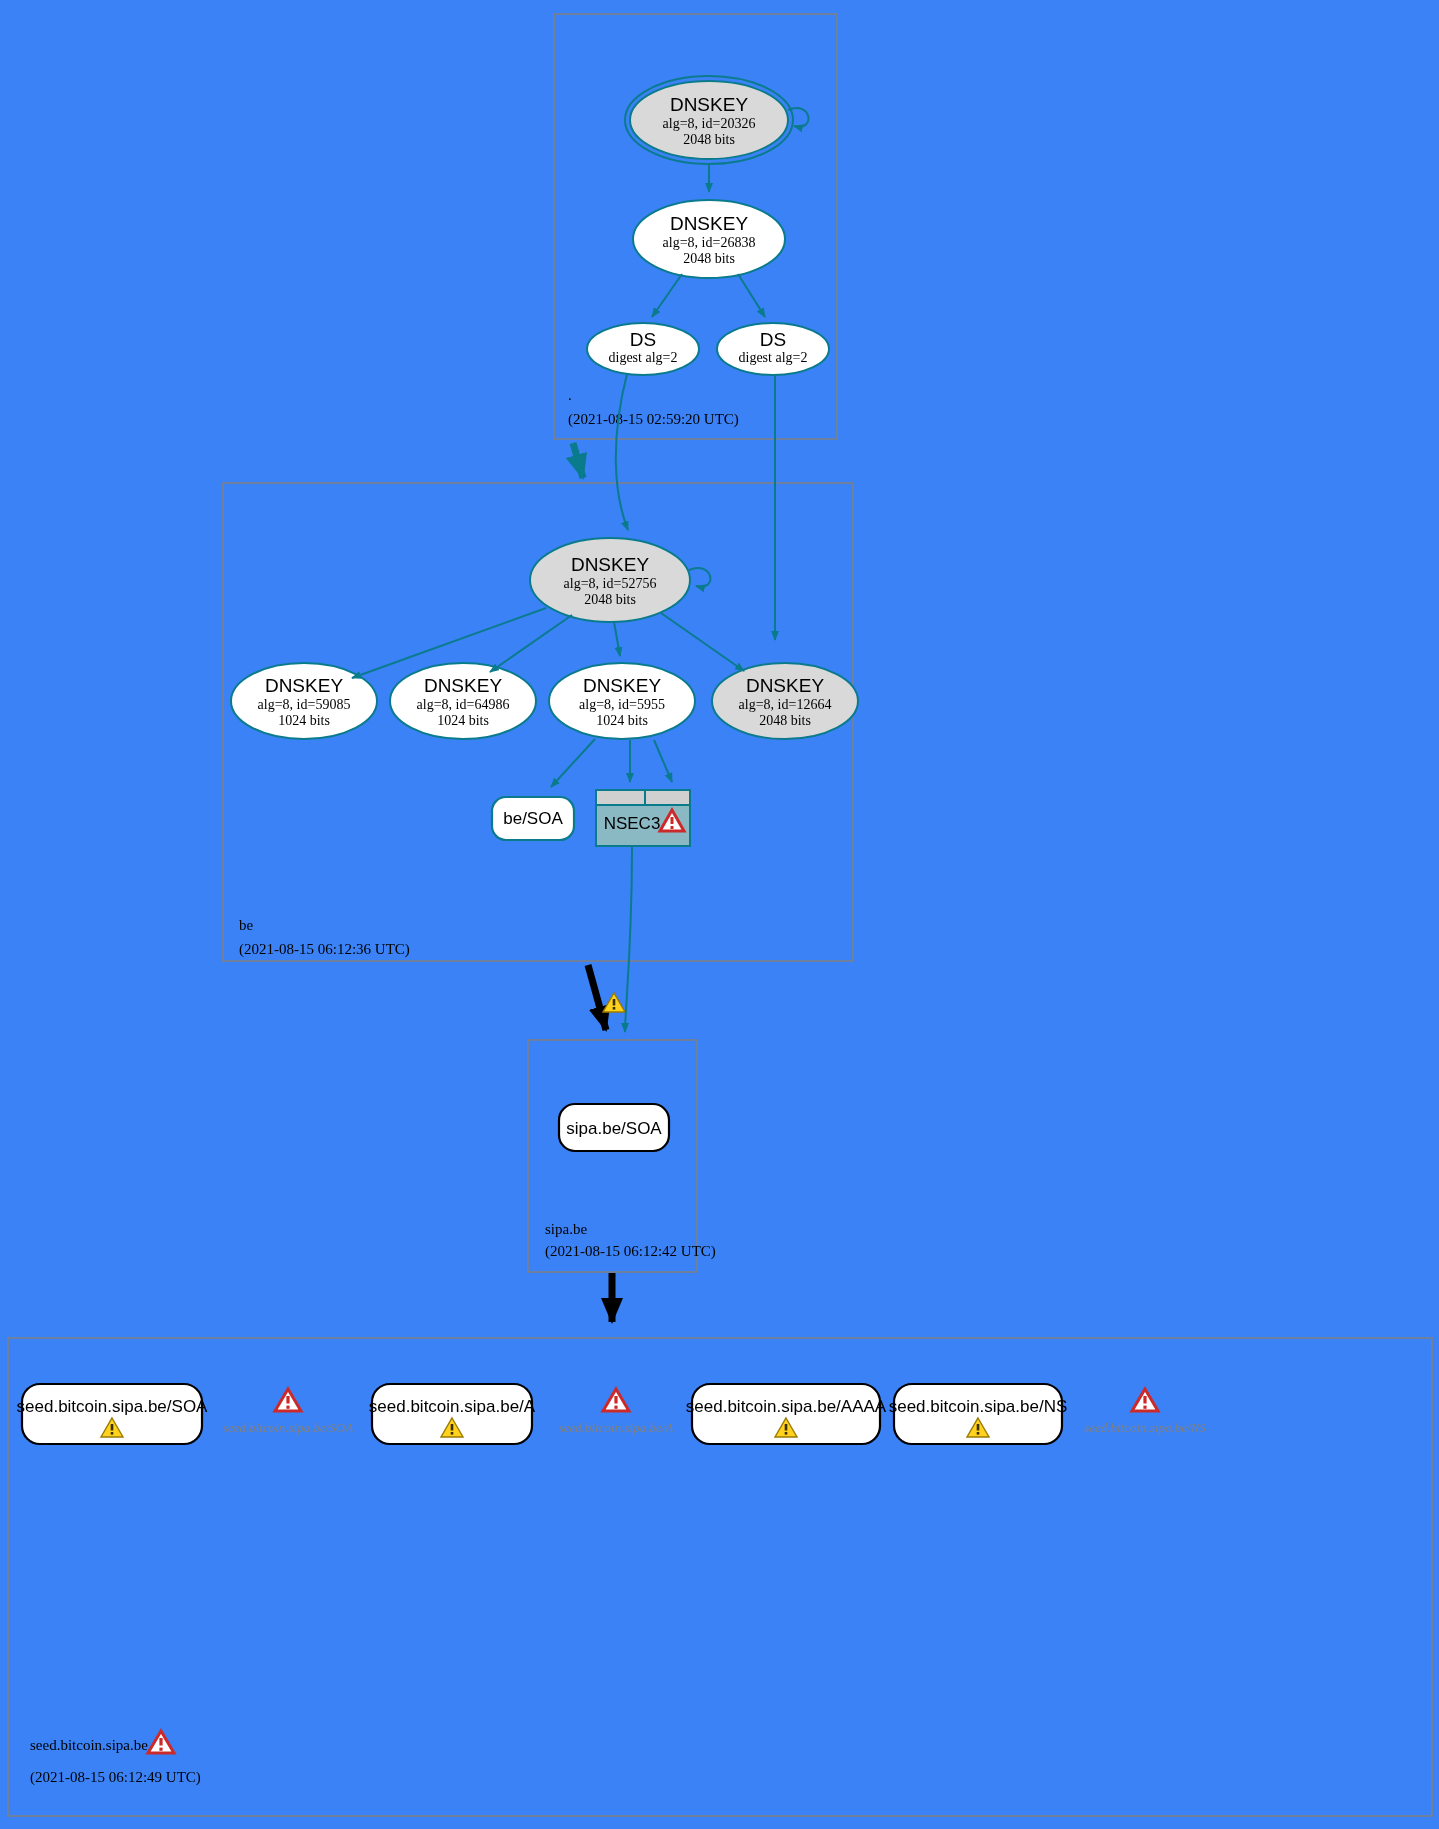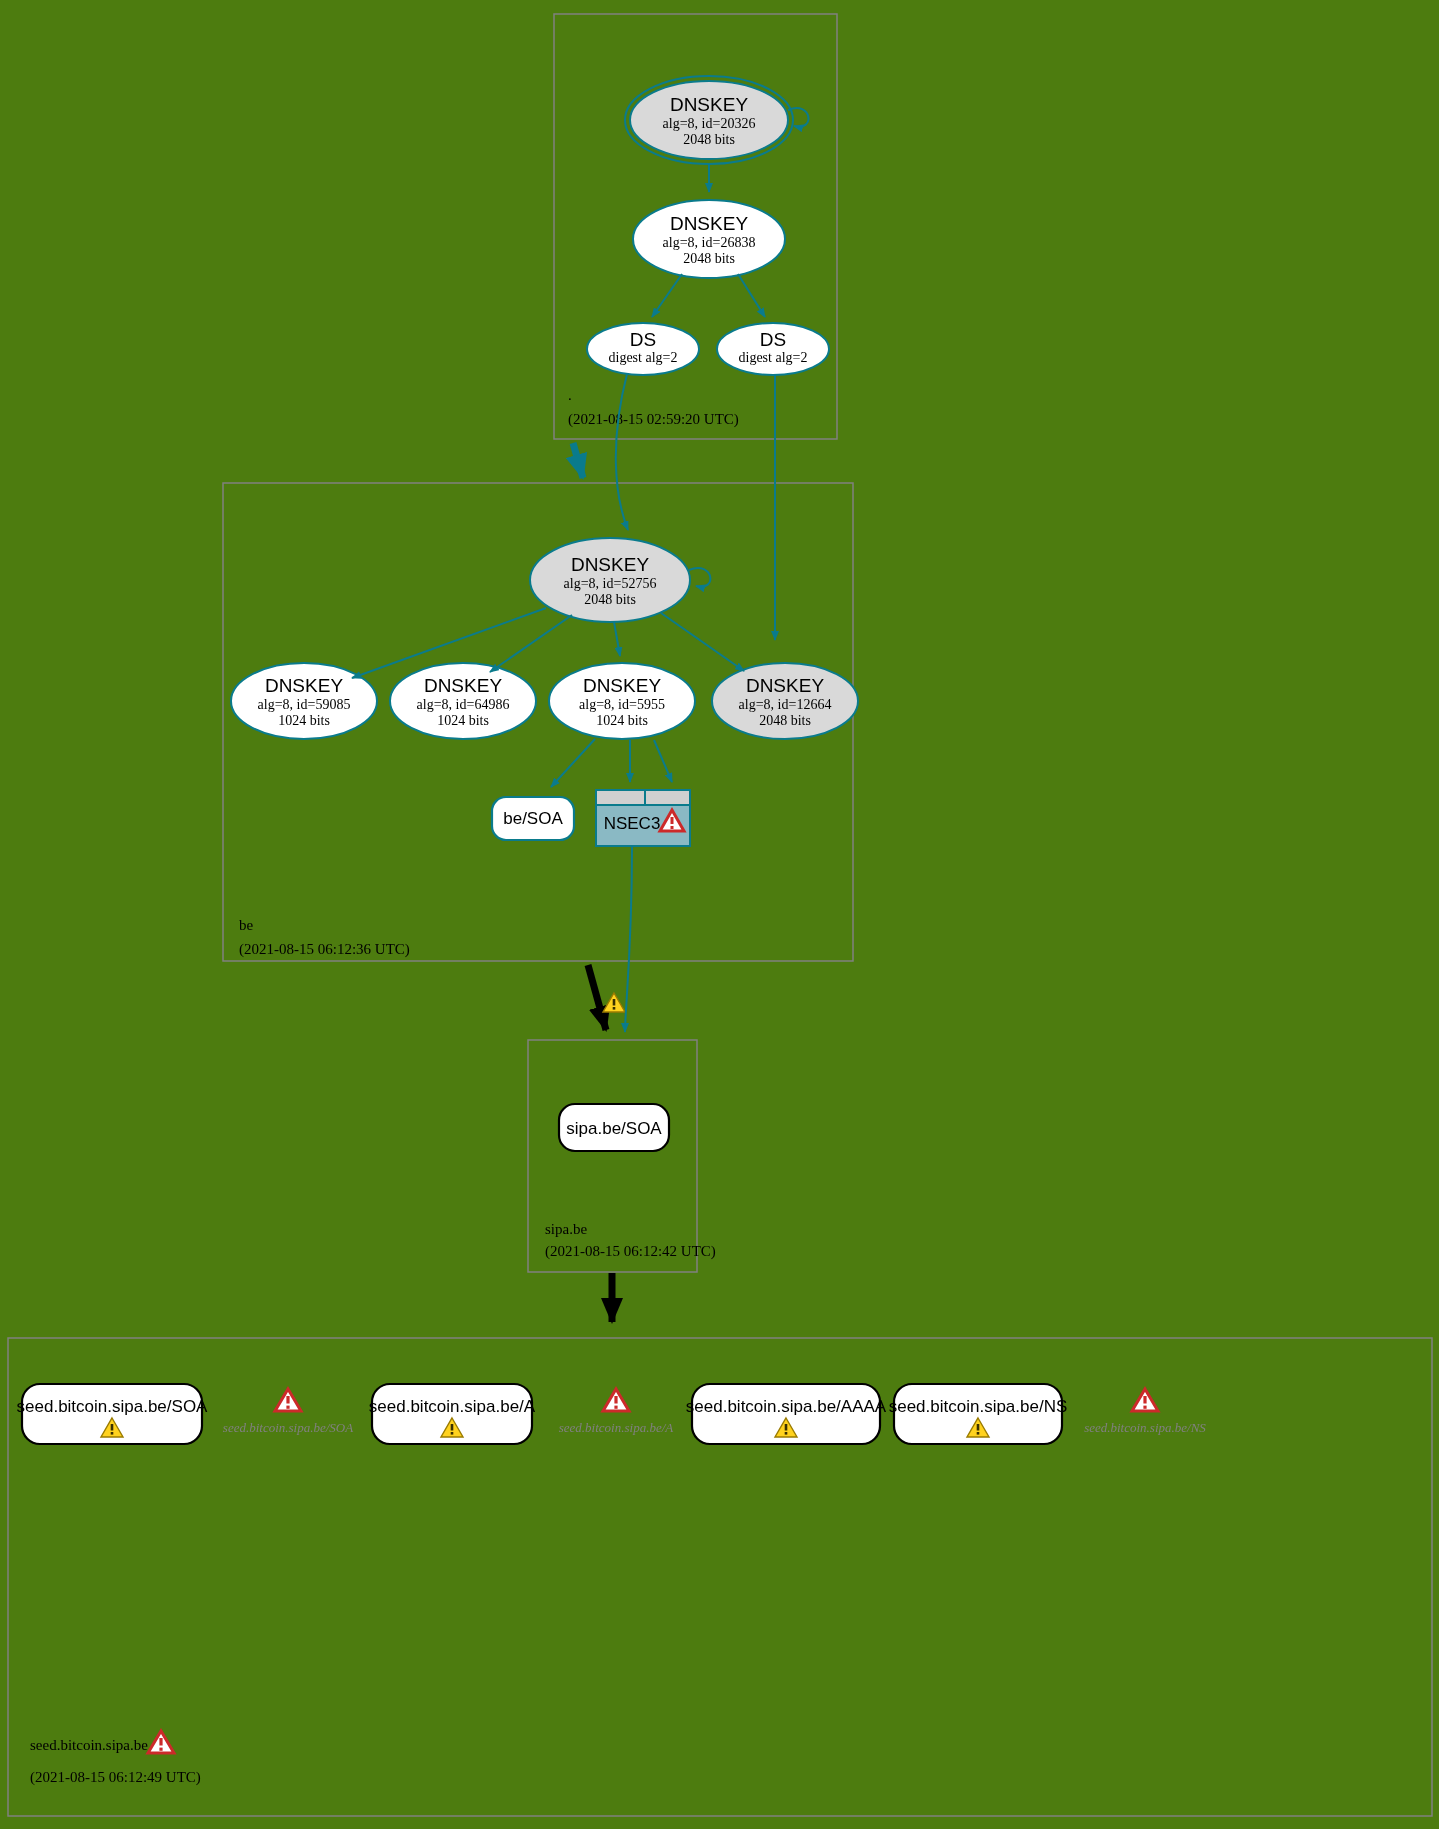--- a/index.html
+++ b/index.html
@@ -1,17 +1,17 @@
 <!DOCTYPE html>
 <html><head>
 <meta charset="utf-8">
 <style>
   html,body{margin:0;padding:0;background:#ffffff;}
   body{font-family:"Liberation Sans", sans-serif;}
-  #stage{position:relative;width:1439px;height:1829px;overflow:hidden;background:#4d7c0f;}
+  #stage{position:relative;width:1439px;height:1829px;overflow:hidden;background:#3b82f6;}
   svg#graph{position:absolute;left:0;top:0;width:1439px;height:1829px;}
   .zone-rect{fill:none;stroke:#808080;stroke-width:1.5;}
   .node-ell{fill:#ffffff;stroke:#0a7b8c;stroke-width:2;}
   .node-ell.secure{fill:#d9d9d9;}
   .node-rrset{fill:#ffffff;stroke:#0a7b8c;stroke-width:2.2;}
   .node-rrset.black{stroke:#000000;stroke-width:2.2;}
   .edge{fill:none;stroke:#0a7b8c;stroke-width:2;}
   .edge-thick{fill:none;stroke:#0a7b8c;stroke-width:7;}
   .edge-black{fill:none;stroke:#000000;stroke-width:7;}
   .t-title{font-family:"Liberation Sans", sans-serif;font-size:19px;fill:#000;}

